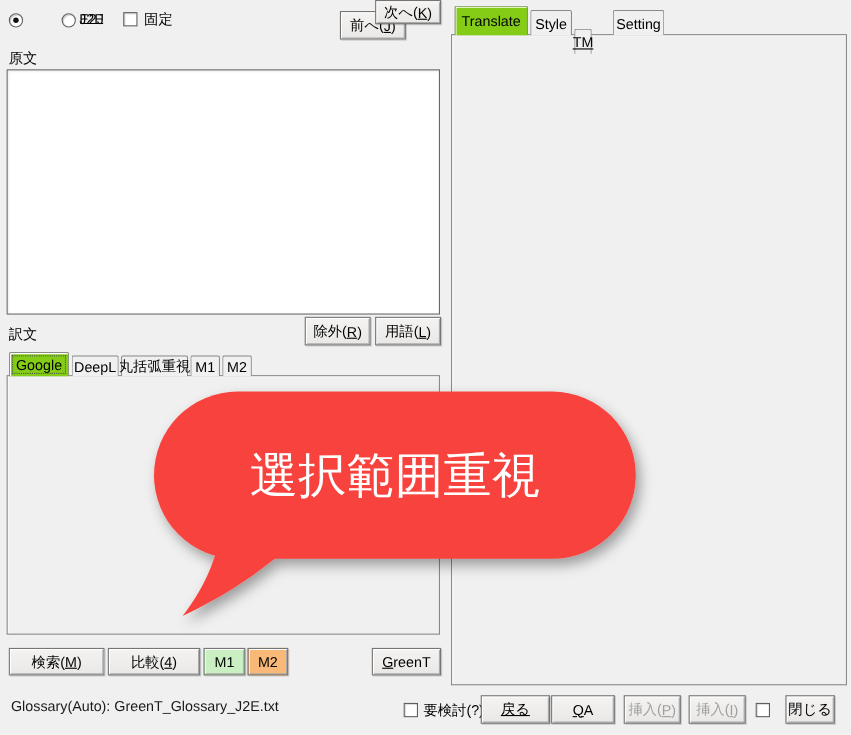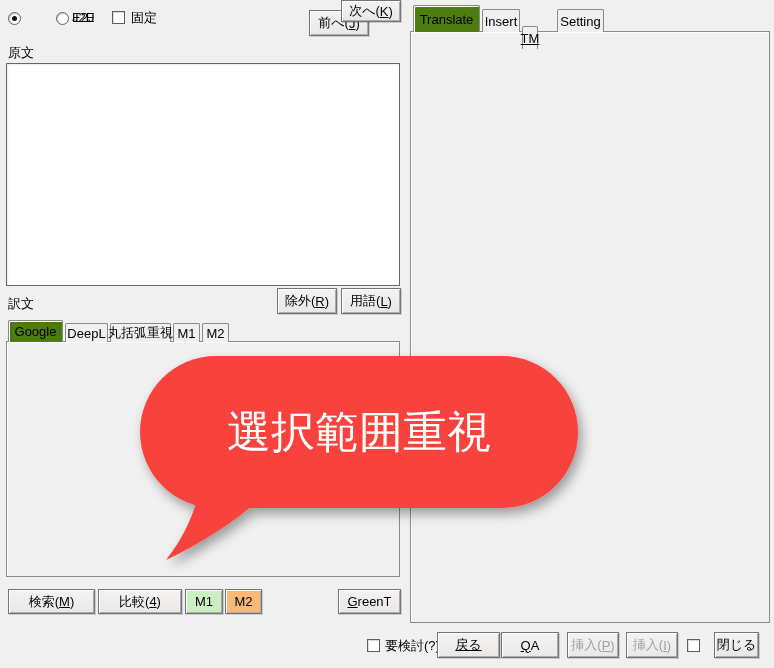--- a/index.html
+++ b/index.html
@@ -39,21 +39,21 @@
     border:1px solid #5f5f5f;box-shadow:inset 1px 1px 1px rgba(0,0,0,0.2);
   }
   .radio.checked::after{
     content:"";position:absolute;left:3px;top:3px;width:5px;height:5px;border-radius:50%;background:#111;
   }
   .tab{
     position:absolute;box-sizing:border-box;display:flex;align-items:center;justify-content:center;
     background:#f0f0f0;border:1px solid #8a8a8a;border-bottom:none;border-radius:2px 2px 0 0;
     font-size:13px;white-space:nowrap;z-index:2;
   }
-  .tab.active{background:#4d7c0f;z-index:4;box-shadow:inset 1px 1px 0 #fff;}
+  .tab.active{background:#84cc16;z-index:4;box-shadow:inset 1px 1px 0 #fff;}
   .tab.active .focusdots{position:absolute;inset:2px;border:1px dotted #555;}
   .tabpage,.panel{
     position:absolute;box-sizing:border-box;background:#f0f0f0;
     border:1px solid #8a8a8a;box-shadow:inset 1px 1px 0 #fcfcfc;z-index:1;
   }
   .listitem{position:absolute;white-space:nowrap;font-size:13px;}
   .statusbar-text{position:absolute;font-size:13px;color:#1a1a1a;white-space:nowrap;}
 </style>
 </head>
 <body>
@@ -139,21 +139,21 @@
   <div class="btn" style="left:338px;top:589px;width:63px;height:25px;">
       <span></span>
       <span class="key">G</span>
       <span>reenT</span>
     </div>
 
   <div class="tab active" style="left:413px;top:5px;width:67px;height:27px;">
       <span>Translate</span>
     </div>
   <div class="tab" style="left:482px;top:9px;width:38px;height:23px;">
-      <span>Insert</span>
+      <span>Style</span>
     </div>
   <div class="tab" style="left:522px;top:26px;width:16px;height:23px;text-decoration:underline;">
       <span>TM</span>
     </div>
   <div class="tab" style="left:557px;top:9px;width:47px;height:23px;">
       <span>Setting</span>
     </div>
   <div class="panel" style="left:410px;top:31px;width:360px;height:592px;"></div>
 
   <div class="cb checked" style="left:420px;top:41px;"></div>
@@ -207,20 +207,21 @@
   <div class="btn" style="left:590px;top:441px;width:80px;height:23px;font-size:12px;">
       <span>登録</span>
     </div>
   <div class="btn" style="left:672px;top:441px;width:85px;height:23px;font-size:12px;">
       <span>適用</span>
     </div>
   <div class="lbl" style="left:605px;top:469px;">原文</div>
   <div class="lbl" style="left:656px;top:469px;">訳文</div>
   <div class="sunken" style="left:418px;top:485px;width:346px;height:116px;"></div>
 
+  <div class="statusbar-text" style="left:10px;top:634px;">Glossary(Auto): GreenT_Glossary_J2E.txt</div>
   <div class="cb" style="left:367px;top:639px;"></div>
   <div class="lbl" style="left:385px;top:638px;">要検討(?)</div>
   <div class="btn" style="left:437px;top:632px;width:63px;height:26px;text-decoration:underline;">
       <span>戻る</span>
     </div>
   <div class="btn" style="left:501px;top:632px;width:58px;height:26px;">
       <span></span>
       <span class="key">Q</span>
       <span>A</span>
     </div>

